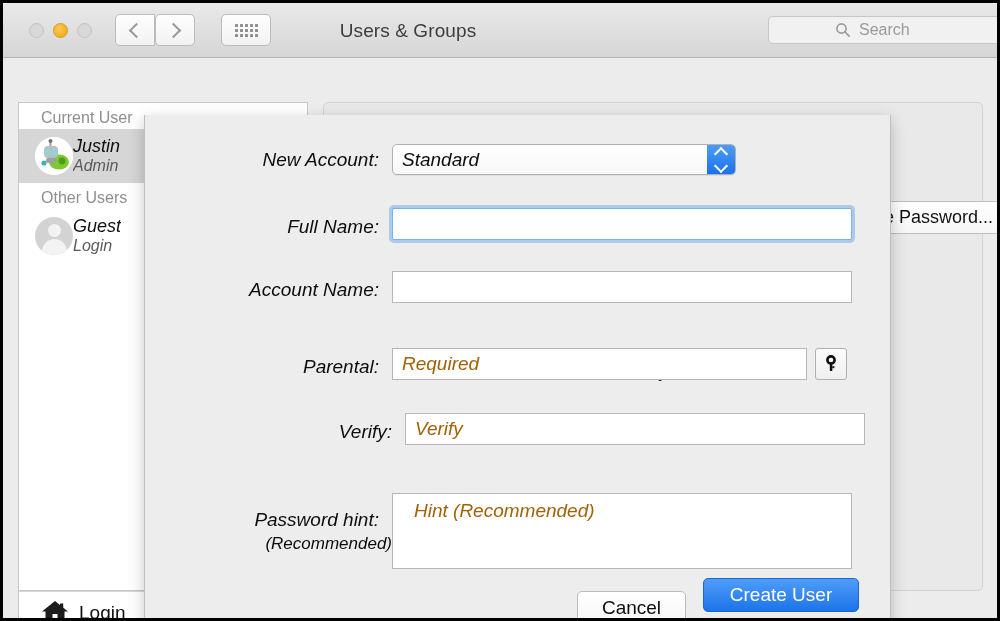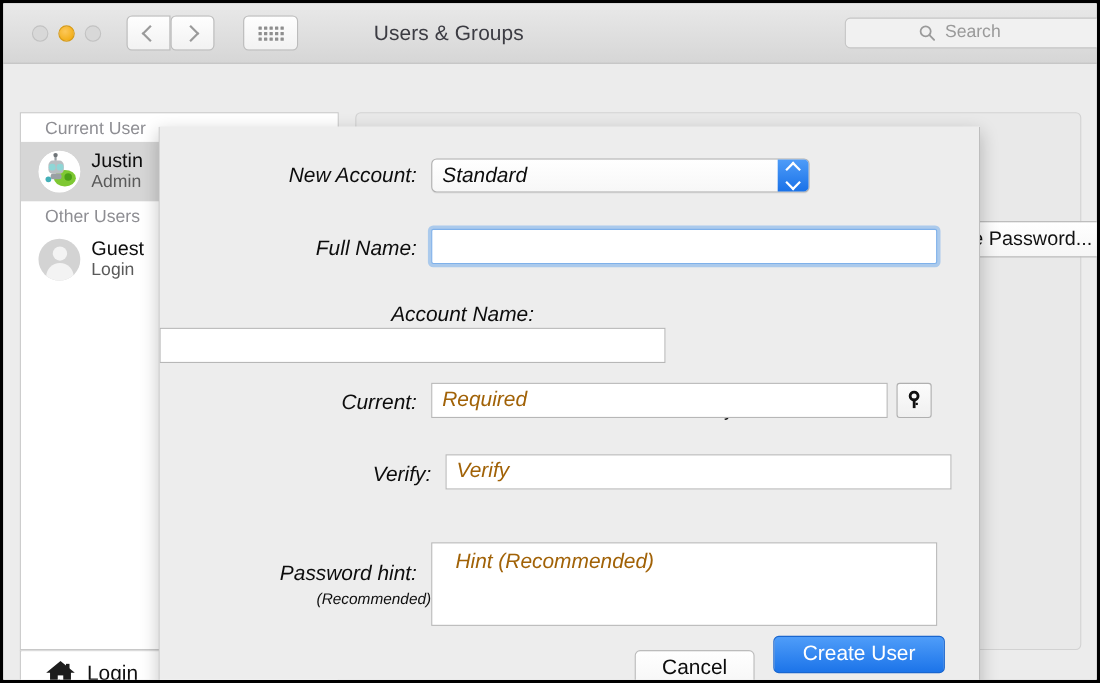--- a/index.html
+++ b/index.html
@@ -159,21 +159,21 @@
     background: #f3f3f3;
   }
   .guest-body {
     position: absolute;
     left: 50%; top: 22px;
     width: 25px; height: 22px;
     margin-left: -12.5px;
     border-radius: 13px 13px 0 0;
     background: #f3f3f3;
   }
-  .user-meta { margin-left: 10px; line-height: 1.16; overflow: hidden; white-space: nowrap; }
+  .user-meta { line-height: 1.16; overflow: hidden; white-space: nowrap; font-style: italic; }
   .user-name { font-size: 18px; color: #0e0e0e; }
   .user-role { font-size: 16px; color: #5a5a5a; }
 
   
   .login-row {
     position: absolute;
     left: 15px; top: 533px;
     width: 290px; height: 44px;
     background: #ffffff;
     border: 1px solid #c8c8c8;
@@ -262,21 +262,21 @@
     text-align: right;
     padding-right: 13px;
     box-sizing: border-box;
     font-size: 19px;
     color: #0d0d0d;
   }
   .field-sublabel {
     width: 247px;
     text-align: right;
     box-sizing: border-box;
-    font-size: 14px;
+    font-size: 17px;
     color: #0d0d0d;
   }
 
   .popup {
     width: 344px; height: 31px;
     background: linear-gradient(to bottom, #ffffff, #f7f7f7);
     border: 1px solid #b0b0b0;
     border-radius: 5px;
     box-sizing: border-box;
     display: flex; align-items: center;
@@ -492,29 +492,29 @@
               <span class="st-ch down"></span>
             </span>
           </span>
         </div>
 
         <div class="field-row" style="left:0; top:93px;">
           <span class="field-label" style="padding-top:5px;">Full Name:</span>
           <span class="textfield focused" placeholder=""></span>
         </div>
 
-        <div class="field-row" style="left:0; top:156px;flex-direction:column;">
+        <div class="field-row" style="left:0; top:156px;">
           <span class="field-label" style="padding-top:5px;">Account Name:</span>
           <span class="textfield" placeholder=""></span>
         </div>
 
         <div class="helpertext">This will be used as the name for your home folder.</div>
 
         <div class="field-row" style="left:0; top:233px;">
-          <span class="field-label" style="padding-top:5px;">Current:</span>
+          <span class="field-label" style="padding-top:5px;">Parental:</span>
           <span class="textfield narrow">
             <span class="placeholder">Required</span>
           </span>
           <span class="keybtn">
             <svg width="18" height="18" viewBox="0 0 18 18">
               <circle cx="9" cy="5" r="3.6" fill="none" stroke="#111" stroke-width="2.6"></circle>
               <rect x="7.8" y="7.6" width="2.5" height="8.4" fill="#111"></rect>
               <rect x="10.3" y="11.2" width="2.1" height="2" fill="#111"></rect>
             </svg>
           </span>

